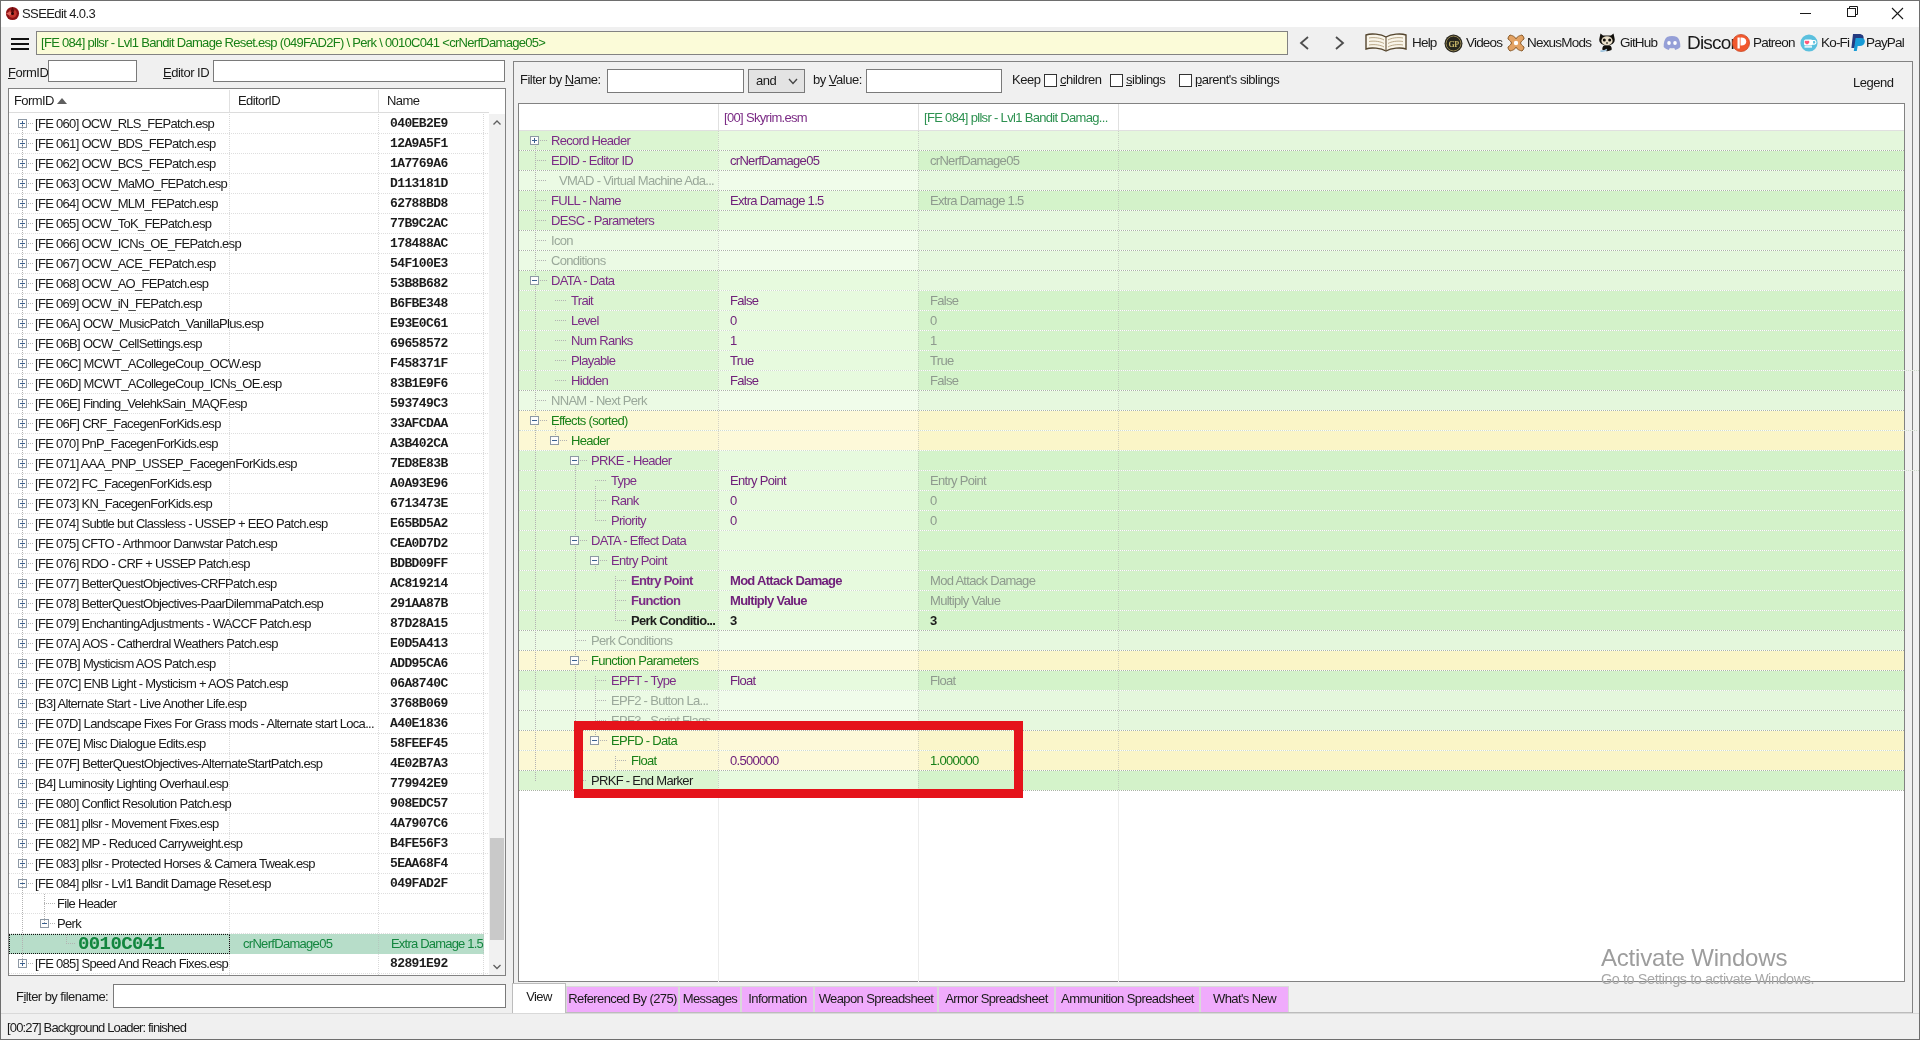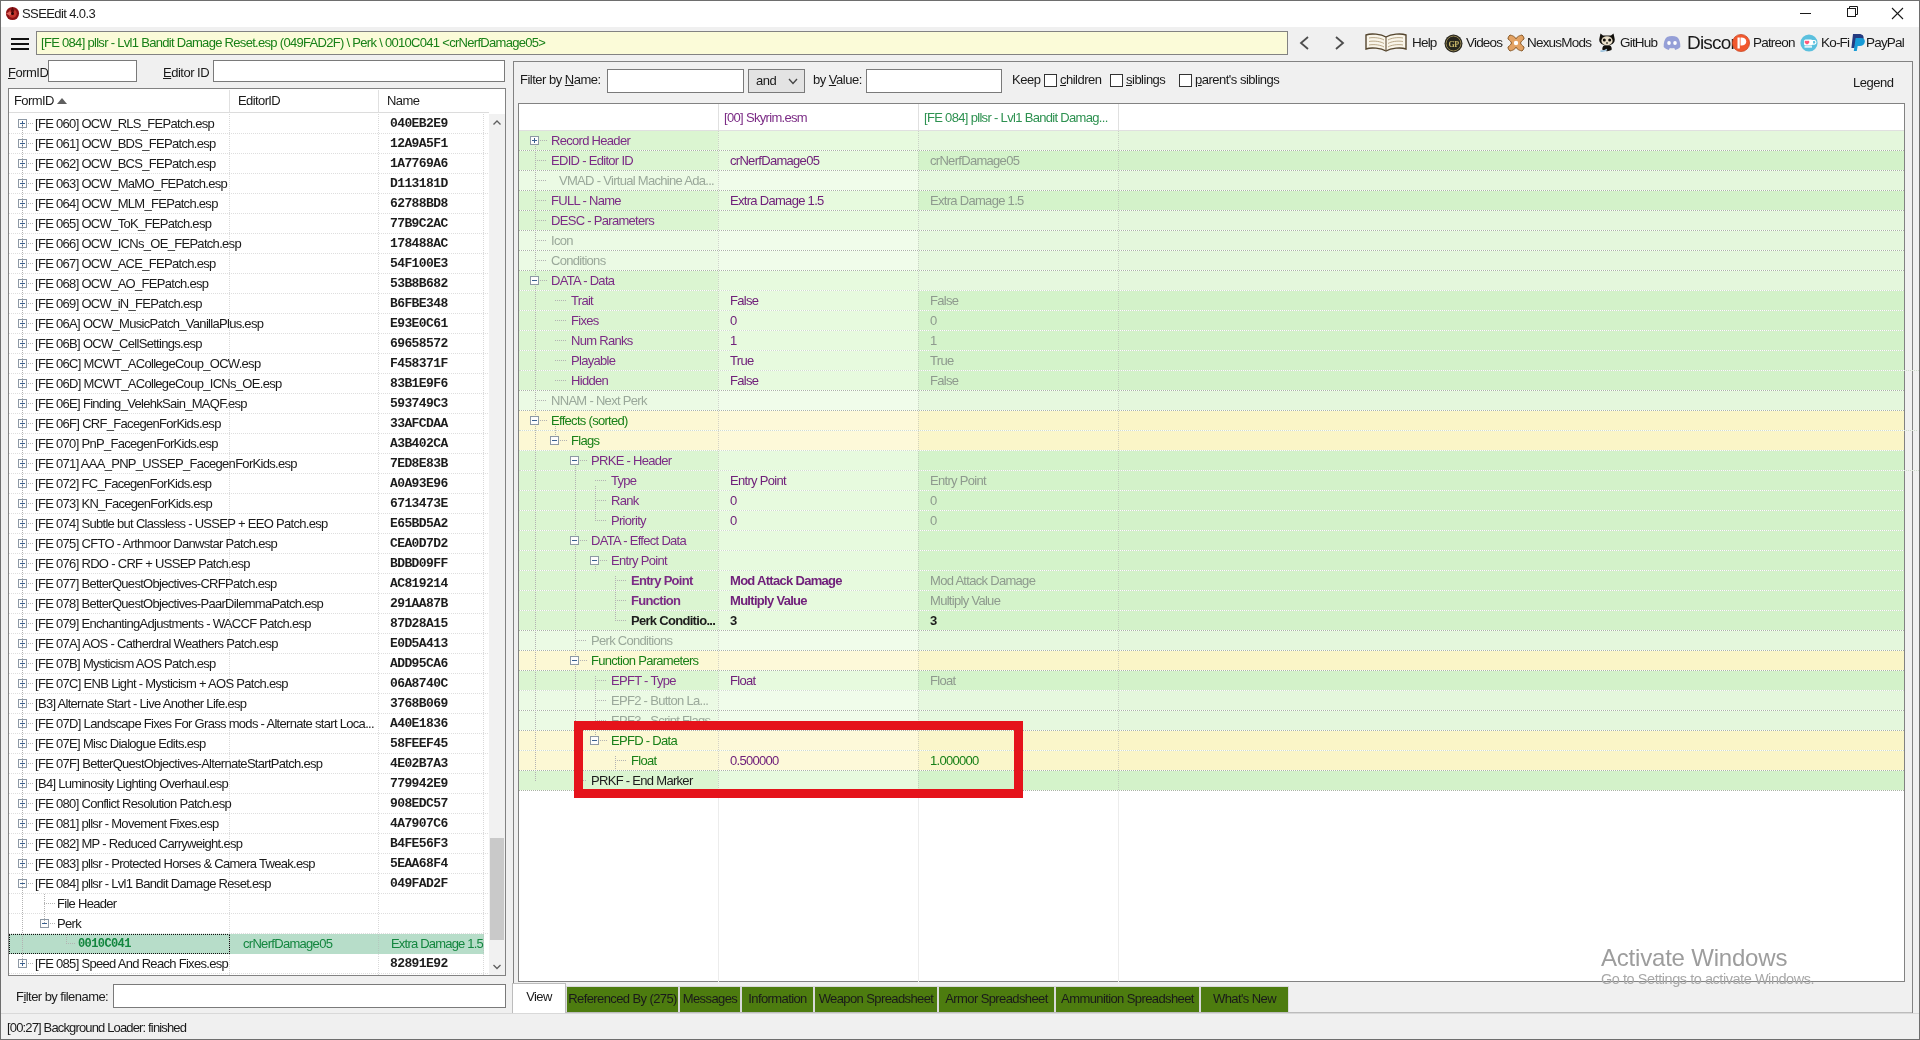--- a/index.html
+++ b/index.html
@@ -33,21 +33,21 @@
 .blk{color:#1c1c1c}
 .g2{color:#8e9a8e}
 .bold{font-weight:700}
 
 .bgA0{background:#dbf5d1}.bgA1{background:#e7fade}.bgA2{background:#d4f3ca}.bgA3{background:#d3f2c9}
 .bgL0{background:#ebfae4}.bgL1{background:#f0fcea}.bgL2{background:#e6f8de}.bgL3{background:#e4f7dc}
 .bgY0{background:#fcf8d4}.bgY1{background:#fdf9d9}.bgY2{background:#faf6ca}.bgY3{background:#faf5c7}
 .rsep{border-bottom:1px dotted #cfdccb}
 .rsepd{border-bottom:1px dotted #a9b4a3}
 .cb{position:absolute;width:13px;height:13px;border:1px solid #333;background:#fff}
-.tab{position:absolute;top:3px;height:27px;line-height:26px;background:#4d7c0f;border:1px solid #d9d9d9;border-bottom:none;text-align:center;font-size:13px;letter-spacing:-0.6px;white-space:nowrap;overflow:hidden}
+.tab{position:absolute;top:3px;height:27px;line-height:26px;background:#f0abfc;border:1px solid #d9d9d9;border-bottom:none;text-align:center;font-size:13px;letter-spacing:-0.6px;white-space:nowrap;overflow:hidden}
 </style></head>
 <body>
 <div class="a" style="left:0;top:0;width:1920px;height:27px;background:#fff"></div>
 <svg class="a" style="left:5px;top:6px" width="15" height="15" viewBox="0 0 16 16">
 <circle cx="8" cy="8" r="7" fill="#8c1216"></circle>
 <circle cx="8" cy="8" r="4.5" fill="#c4342c"></circle>
 <path d="M8 1 L10 5 L8 8 L6 5 Z" fill="#5d0a0a"></path>
 <path d="M1 8 L5 6 L8 8 L5 10 Z" fill="#e0665e"></path>
 <circle cx="8" cy="8" r="1.6" fill="#2b0404"></circle>
 </svg>
@@ -490,21 +490,21 @@
 <div class="hg" style="left:44px;top:903px;width:12px"></div>
 <div class="trow" style="top:914px">
     <span class="lbl" style="left:48px">Perk</span>
   </div>
 <div class="exp" style="left:40px;top:919px">
     <i></i>
   </div>
 <div class="hg" style="left:50px;top:923px;width:6px"></div>
 <div class="a" style="left:9px;top:934px;width:475px;height:20px;background:#b7ddc9"></div>
 <div class="a" style="left:9px;top:934px;width:221px;height:20px;border:1px dotted #111"></div>
-<div class="a" style="left:78px;top:934px;height:20px;line-height:20px;font-family:'Liberation Mono',monospace;font-size:12px;font-weight:700;letter-spacing:-0.6px;color:#13863f">0010C041</div>
+<div class="a" style="left:78px;top:934px;height:20px;line-height:20px;font-family:'Liberation Mono',monospace;font-size:19px;font-weight:700;letter-spacing:-0.6px;color:#13863f">0010C041</div>
 <div class="a" style="left:243px;top:934px;height:20px;line-height:20px;font-size:13px;letter-spacing:-0.7px;color:#13863f">crNerfDamage05</div>
 <div class="a" style="left:391px;top:934px;height:20px;line-height:20px;font-size:13px;letter-spacing:-0.8px;color:#13863f">Extra Damage 1.5</div>
 <div class="trow" style="top:954px">
     <span class="lbl" style="left:26px">[FE 085] Speed And Reach Fixes.esp</span>
     <span class="hex">82891E92</span>
   </div>
 <div class="exp plus" style="left:18px;top:959px">
     <i></i>
     <b></b>
   </div>
@@ -636,21 +636,21 @@
     <span class="t p" style="left:52px">Trait</span>
     <span class="t v1 pv">False</span>
     <span class="t v2 g2">False</span>
   </div>
 <div class="hg" style="left:555px;top:300px;width:12px;z-index:4"></div>
 <div class="rrow rsep" style="top:311px;width:1385px">
     <span class="c0 bgA0"></span>
     <span class="c1 bgA1"></span>
     <span class="c2 bgA2"></span>
     <span class="c3 bgA3"></span>
-    <span class="t p" style="left:52px">Fixes</span>
+    <span class="t p" style="left:52px">Level</span>
     <span class="t v1 pv">0</span>
     <span class="t v2 g2">0</span>
   </div>
 <div class="hg" style="left:555px;top:320px;width:12px;z-index:4"></div>
 <div class="rrow rsep" style="top:331px;width:1385px">
     <span class="c0 bgA0"></span>
     <span class="c1 bgA1"></span>
     <span class="c2 bgA2"></span>
     <span class="c3 bgA3"></span>
     <span class="t p" style="left:52px">Num Ranks</span>
@@ -695,21 +695,21 @@
   </div>
 <div class="exp" style="left:530px;top:416px;z-index:4">
     <i></i>
   </div>
 <div class="hg" style="left:540px;top:420px;width:8px;z-index:4"></div>
 <div class="rrow rsep" style="top:431px;width:1385px">
     <span class="c0 bgY0"></span>
     <span class="c1 bgY1"></span>
     <span class="c2 bgY2"></span>
     <span class="c3 bgY3"></span>
-    <span class="t grn" style="left:52px">Flags</span>
+    <span class="t grn" style="left:52px">Header</span>
   </div>
 <div class="exp" style="left:550px;top:436px;z-index:4">
     <i></i>
   </div>
 <div class="hg" style="left:560px;top:440px;width:8px;z-index:4"></div>
 <div class="rrow rsep" style="top:451px;width:1526px">
     <span class="c0 bgA0"></span>
     <span class="c1 bgA1"></span>
     <span class="c2 bgA2"></span>
     <span class="c3 bgA3"></span>

